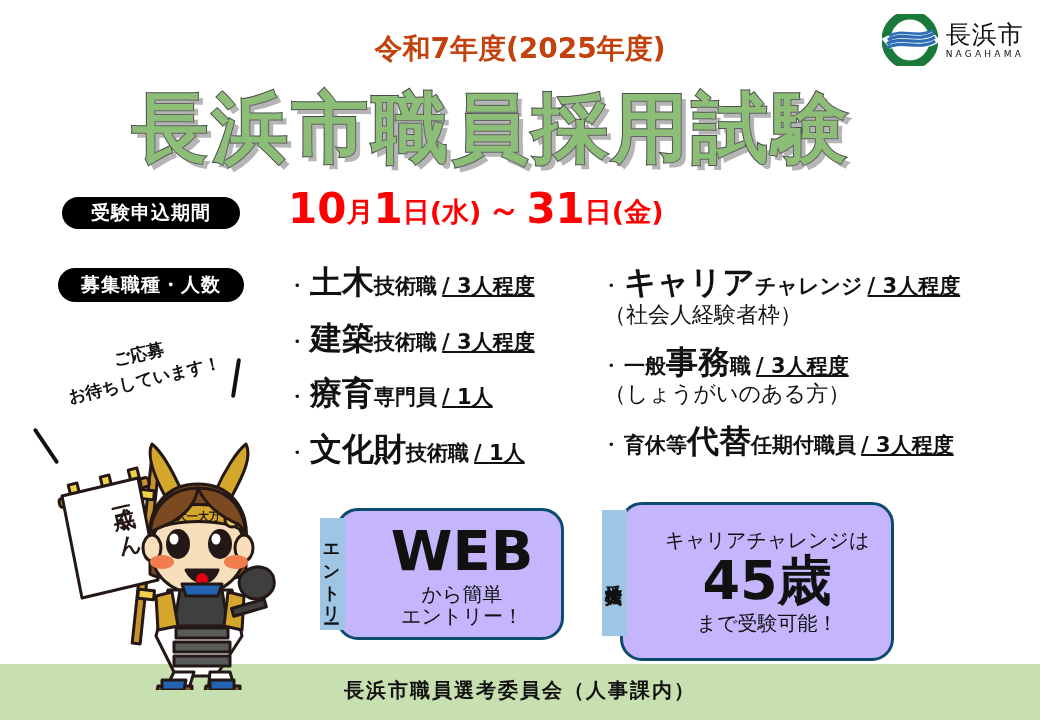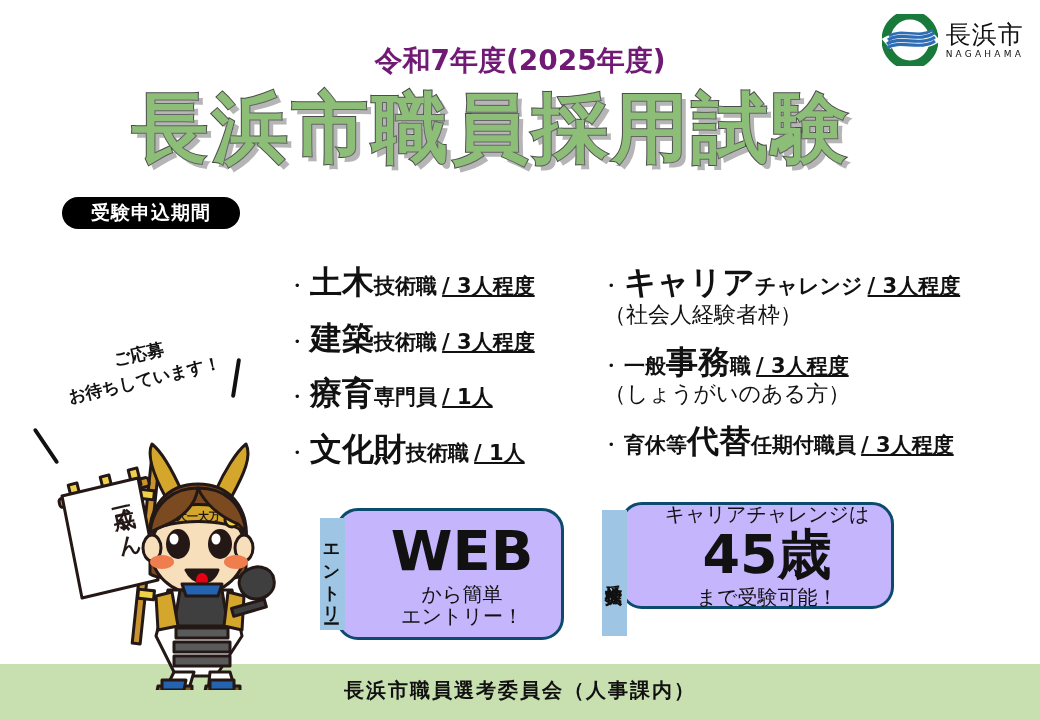--- a/index.html
+++ b/index.html
@@ -44,27 +44,27 @@
   .logo-roman {
     font-size: 9px;
     color: #111111;
     letter-spacing: 3.2px;
     margin-top: 3px;
   }
 
   
   .subtitle {
     position: absolute;
-    top: 42px;
+    top: 30px;
     left: 0;
     width: 1040px;
     text-align: center;
     font-size: 28px;
     font-weight: bold;
-    color: #701a75;
+    color: #c2410c;
     letter-spacing: 0px;
   }
   .main-title {
     position: absolute;
     top: 78px;
     left: 0;
     width: 984px;
     text-align: center;
     font-size: 76px;
     font-weight: bold;
@@ -134,21 +134,21 @@
 
   
   .callout {
     position: absolute;
     border: 3px solid #0c4a6e;
     border-radius: 22px;
     background: #c4b5fd;
     box-sizing: border-box;
   }
   #callout-web  { left: 336px; top: 508px; width: 228px; height: 132px; }
-  #callout-age  { left: 620px; top: 502px; width: 274px; height: 107px; }
+  #callout-age  { left: 620px; top: 502px; width: 274px; height: 159px; }
 
   .callout-tab {
     position: absolute;
     background: #9ec5e3;
     writing-mode: vertical-rl;
     text-orientation: upright;
     font-size: 17px;
     font-weight: bold;
     color: #111111;
     display: flex;
@@ -254,21 +254,25 @@
     <div class="logo-text">
       <span class="logo-city">長浜市</span>
       <span class="logo-roman">NAGAHAMA</span>
     </div>
   </div>
 
   <div class="subtitle">令和7年度(2025年度)</div>
   <div class="main-title">長浜市職員採用試験</div>
 
   <div class="pill" id="pill-period">受験申込期間</div>
-
+  <div class="period-line">
+    <span class="big">10</span><span class="small">月</span><span class="big">1</span><span class="small">日</span><span class="small">(水)</span><span class="tilde">～</span><span class="big">31</span><span class="small">日</span><span class="small">(金)</span>
+  </div>
+
+  <div class="pill" id="pill-jobs">募集職種・人数</div>
 
   <div class="job-col" id="job-col-left">
     <div class="job-item">
       <span class="bullet">・</span><span class="strong">土木</span><span class="weak">技術職</span> <span class="count">/ 3人程度</span>
     </div>
     <div class="job-item">
       <span class="bullet">・</span><span class="strong">建築</span><span class="weak">技術職</span> <span class="count">/ 3人程度</span>
     </div>
     <div class="job-item">
       <span class="bullet">・</span><span class="strong">療育</span><span class="weak">専門員</span> <span class="count">/ 1人</span>

